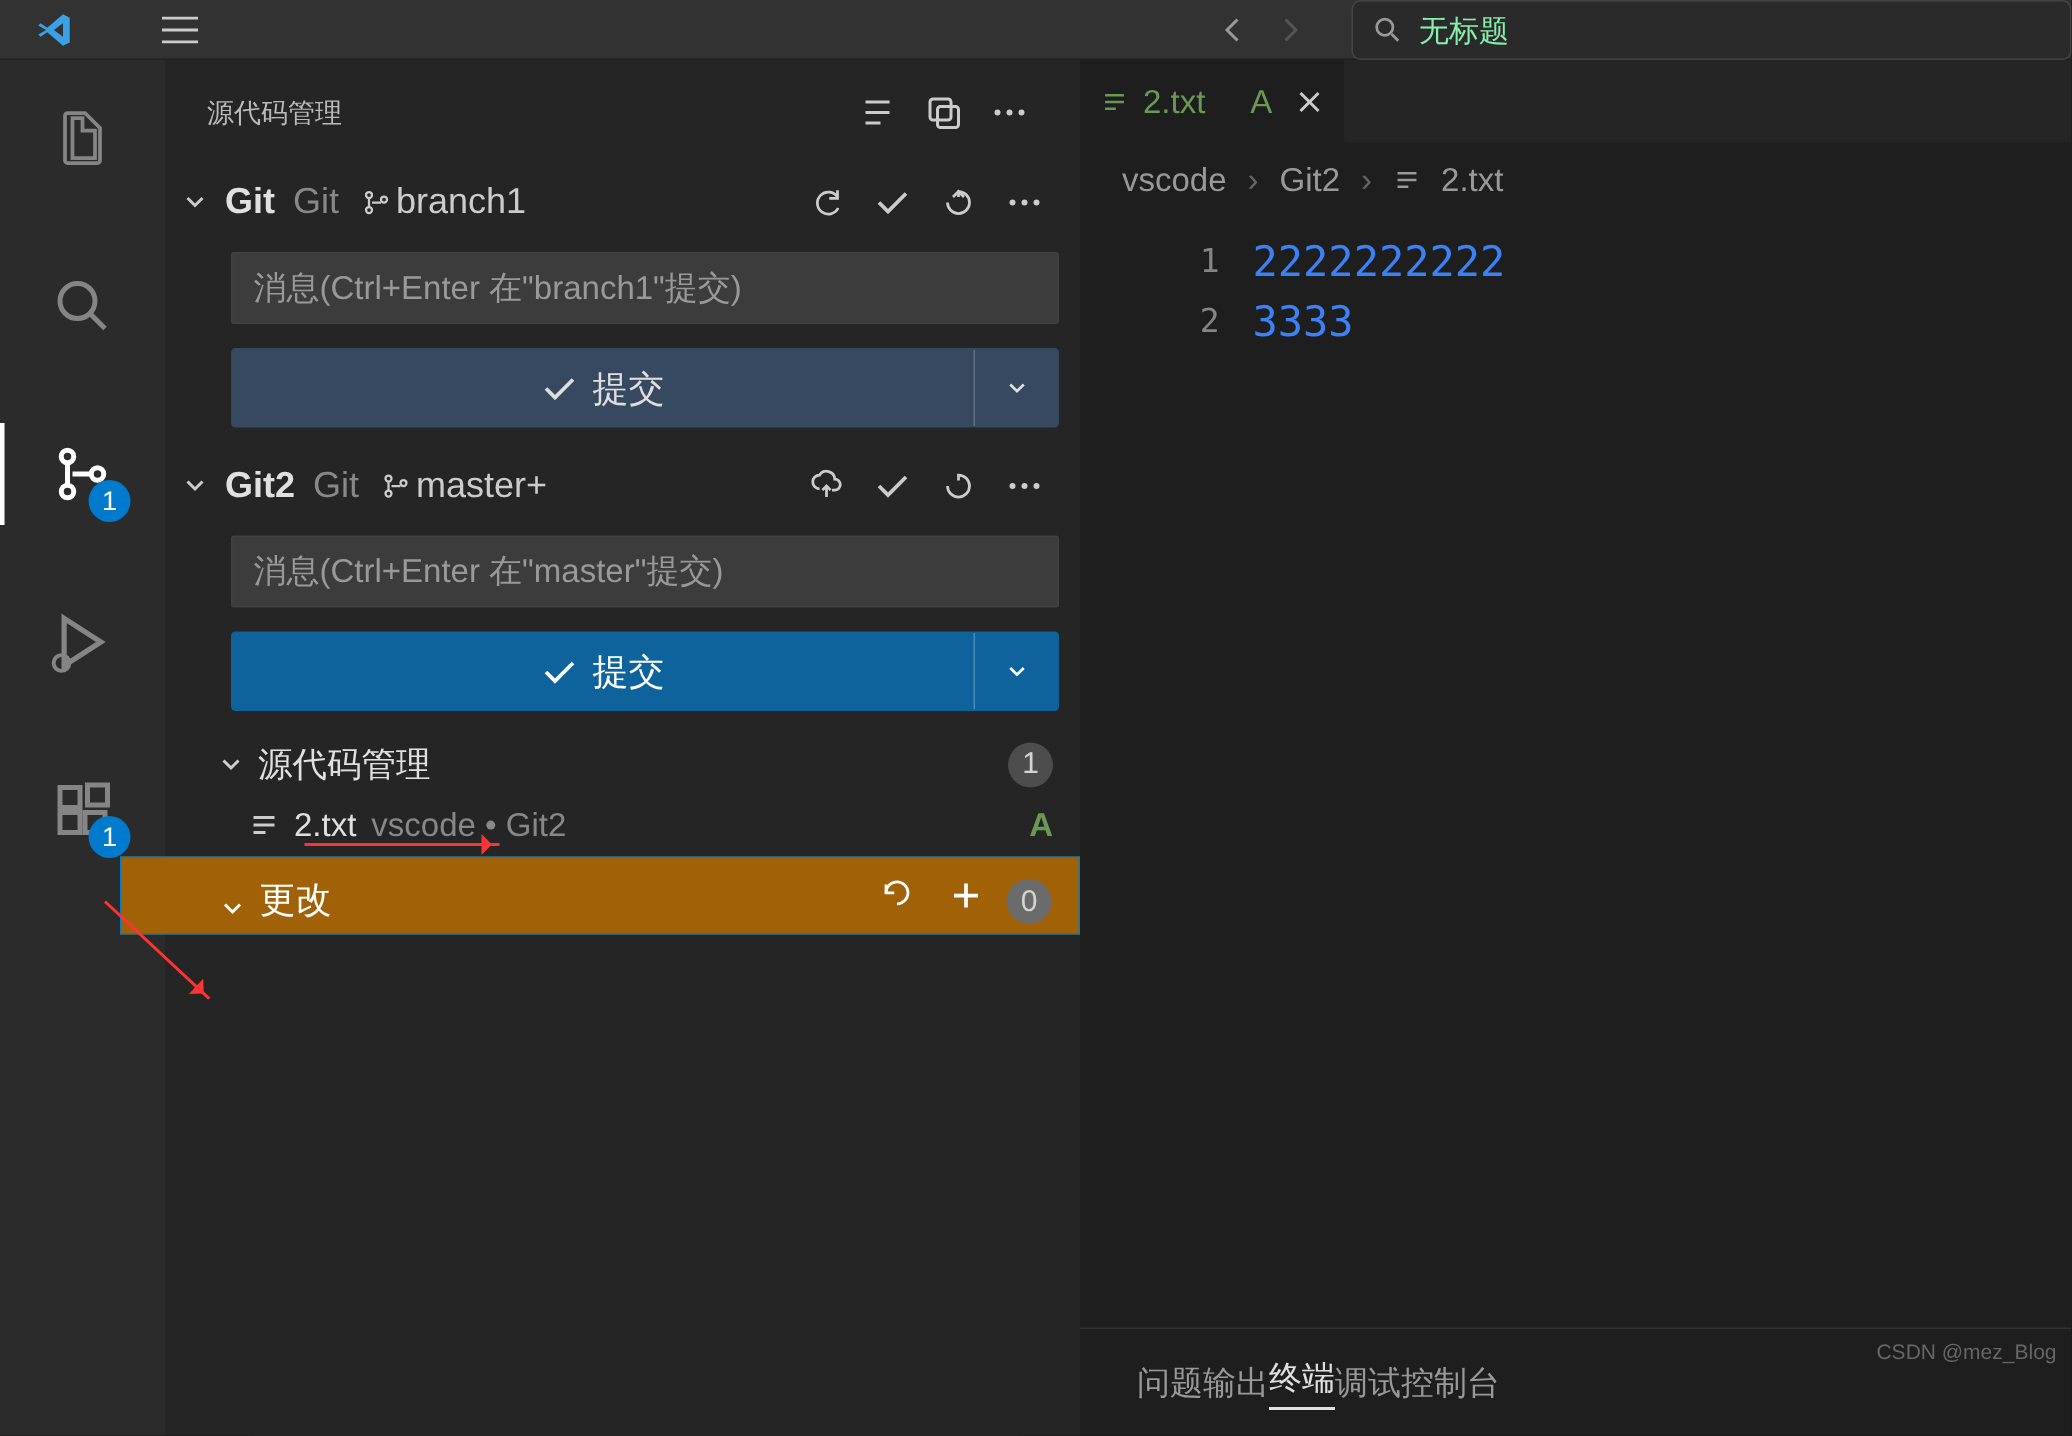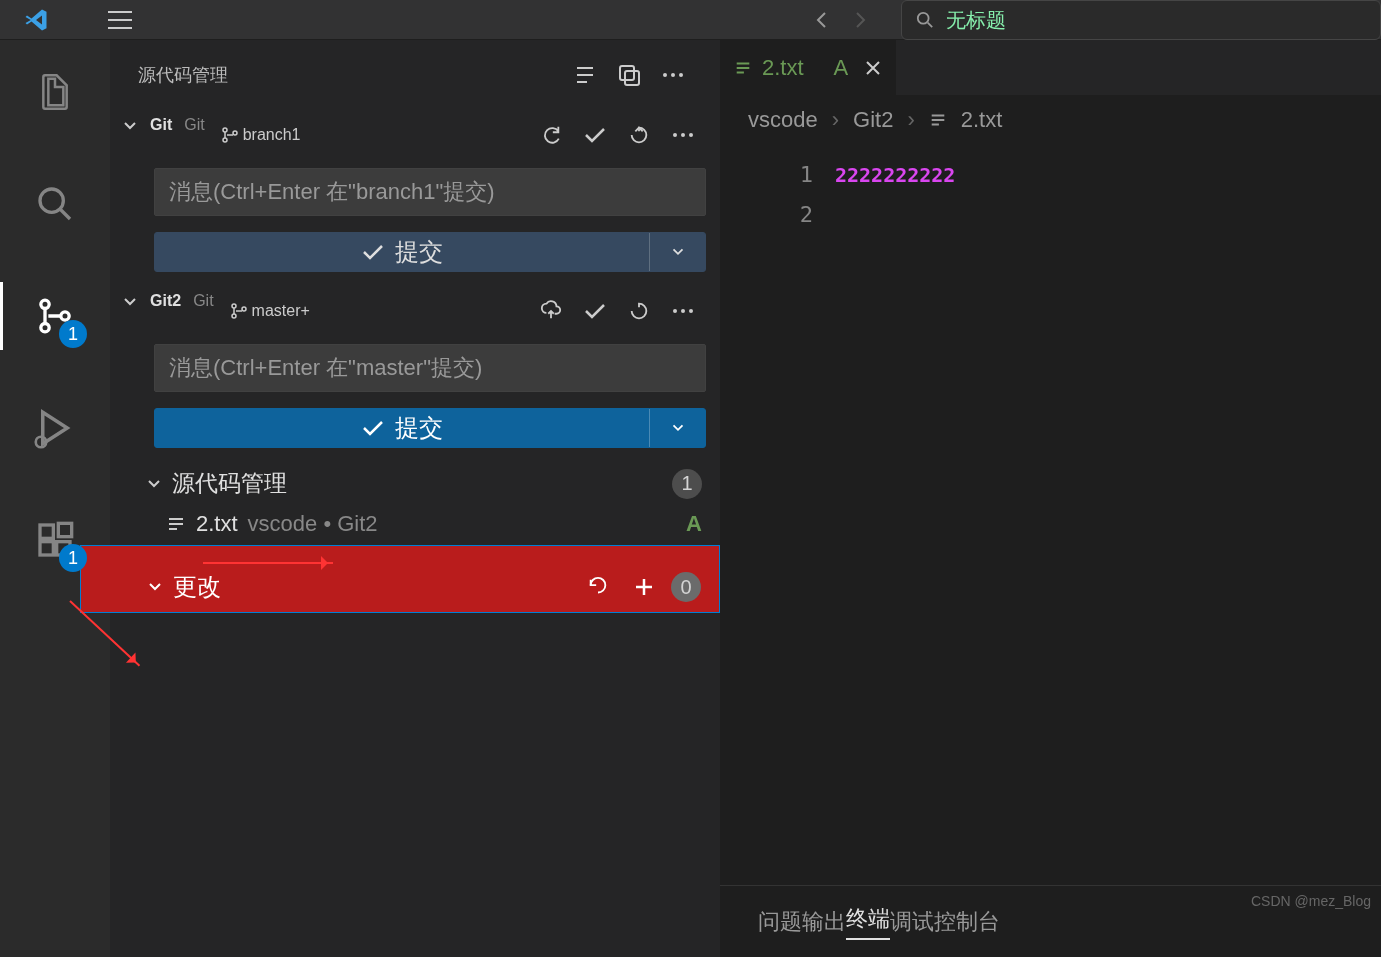--- a/index.html
+++ b/index.html
@@ -117,43 +117,44 @@
   height: 38px;
   display: flex;
   align-items: center;
   justify-content: center;
   color: #cccccc;
   border-radius: 4px;
 }
 .icon-row { display: flex; gap: 6px; }
 .repo-header {
   display: flex;
+  align-items: center;
   padding: 6px 18px 6px 10px;
   gap: 6px;
-  font-size: 16px;
+  font-size: 24px;
 }
 .repo-name { font-weight: bold; color: #e0e0e0; margin-left: 4px; }
 .repo-type { color: #888; margin-left: 6px; }
 .chevron { color: #cccccc; }
 .branch-label { color: #cccccc; margin-left: 10px; display: flex; align-items: center; gap: 4px; }
 .commit-input {
   margin: 8px 14px 8px 44px;
   height: 48px;
   background: #3c3c3c;
   border: 1px solid #414141;
   color: #999;
   padding: 0 14px;
   font-size: 22px;
   display: flex;
   align-items: center;
   border-radius: 2px;
 }
 .commit-btn {
   margin: 8px 14px 14px 44px;
-  height: 40px;
+  height: 53px;
   display: flex;
   border: 1px solid #3a5976;
   border-radius: 3px;
   overflow: hidden;
 }
 .commit-btn.active { background: #0e639c; border-color: #0e639c; }
 .commit-btn.inactive { background: #39506b; opacity: 0.85; border-color: #39506b; }
 .commit-main {
   flex: 1;
   display: flex;
@@ -196,25 +197,25 @@
   align-items: center;
   padding: 6px 18px 6px 56px;
   gap: 10px;
   font-size: 22px;
 }
 .file-name { color: #e0e0e0; }
 .file-path { color: #888; }
 .status-a { color: #6a9955; font-weight: bold; margin-left: auto; }
 .changes-row {
   display: flex;
-  align-items: center;
-  padding: 22px 18px 6px 34px;
+  align-items: flex-end;
+  padding: 6px 18px 6px 34px;
   gap: 8px;
   font-size: 24px;
-  background: #b91c1c;
+  background: #a16207;
   border: 1px solid #007fd4;
   color: #ffffff;
   margin-top: 2px;
   margin-left: -30px;
   padding-left: 64px;
 }
 .changes-row .count-badge { background: #6b6b6b; color: #d4d4d4; }
 .editor-wrap {
   flex: 1;
   display: flex;
@@ -255,25 +256,24 @@
   text-align: right;
   padding-right: 22px;
   padding-top: 10px;
   font-size: 22px;
   line-height: 40px;
   font-family: Consolas, monospace;
 }
 .code {
   flex: 1;
   padding-top: 10px;
-  font-size: 20px;
+  font-size: 28px;
   line-height: 40px;
-  color: #d946ef;
+  color: #3b82f6;
   font-family: Consolas, monospace;
-  font-weight: bold;
 }
 .bottom-panel {
   height: 72px;
   background: #1e1e1e;
   border-top: 1px solid #333;
   display: flex;
   align-items: center;
   padding: 0 38px;
   font-size: 22px;
   color: #999;
@@ -618,20 +618,21 @@
         </span>
       <span>2.txt</span>
     </div>
     <div class="editor-body">
       <div class="gutter">
         <div>1</div>
         <div>2</div>
       </div>
       <div class="code">
         <div>2222222222</div>
+        <div>3333</div>
       </div>
     </div>
     <div class="bottom-panel">
       <span>问题</span>
       <span>输出</span>
       <span class="active-tab">终端</span>
       <span>调试控制台</span>
     </div>
   </div>
 </div>

